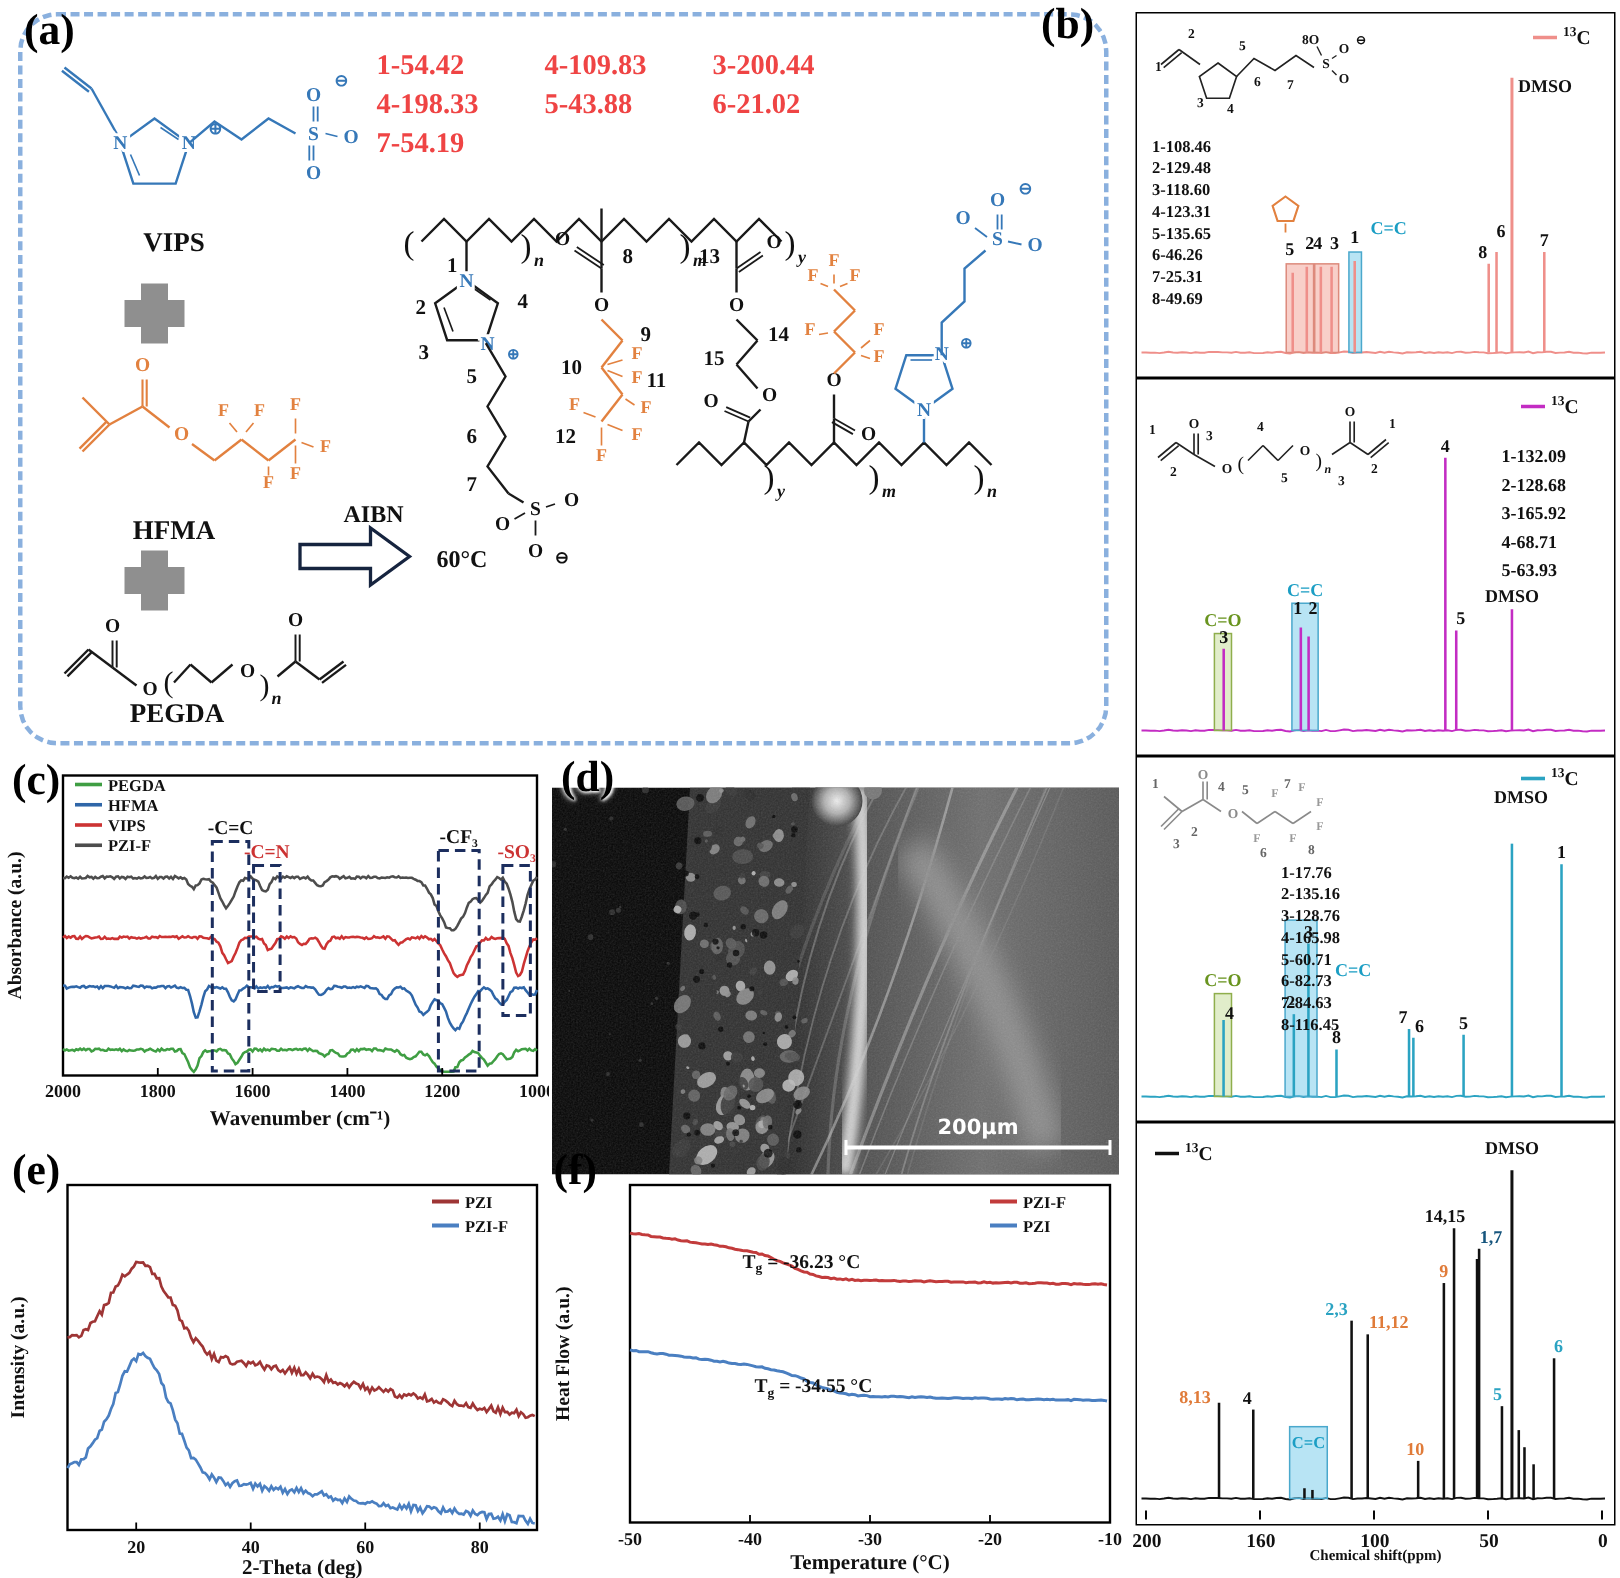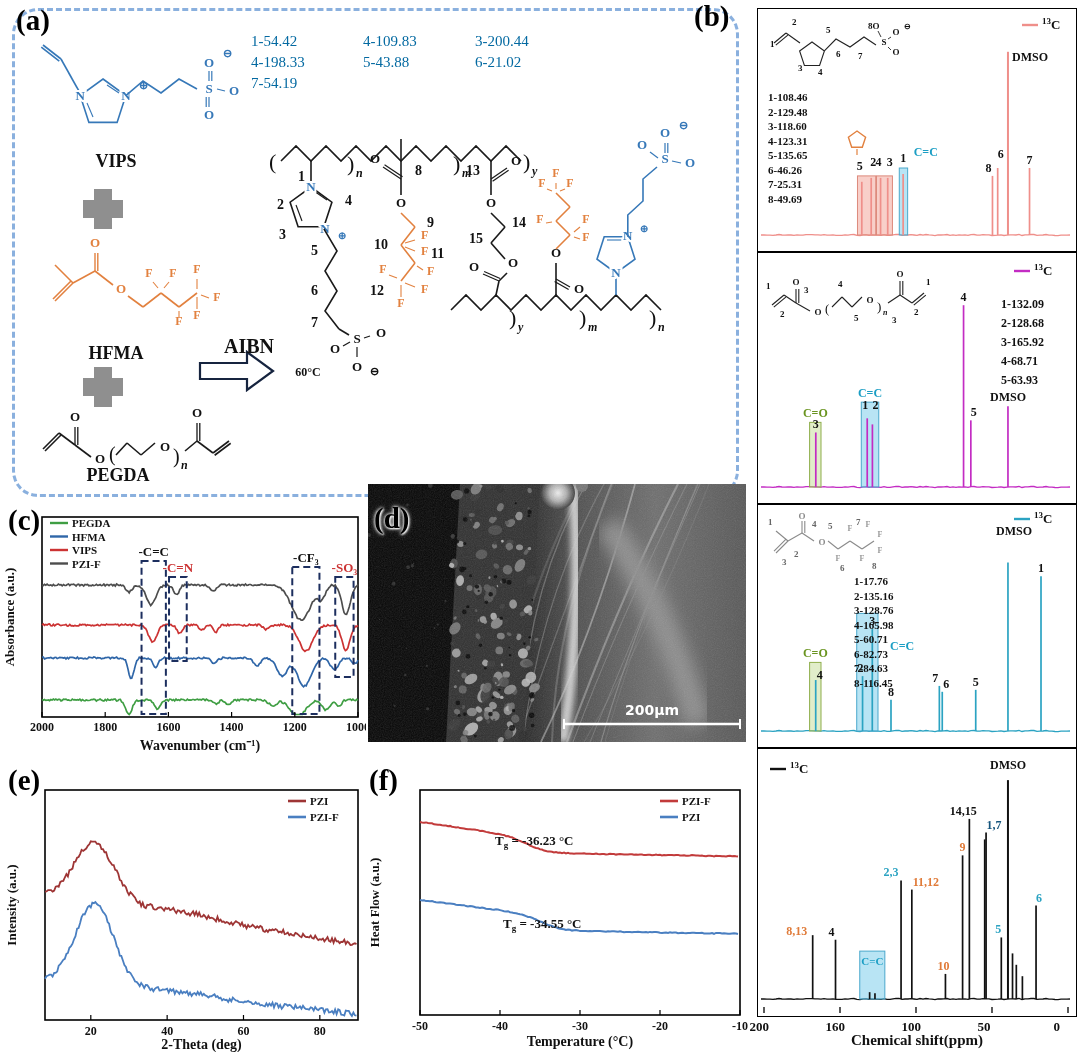--- a/index.html
+++ b/index.html
@@ -4,35 +4,35 @@
 <style>
   *{box-sizing:border-box}
   html,body{margin:0;padding:0}
   body{width:1080px;height:1052px;background:#fff;font-family:"Liberation Serif",serif;position:relative}
   #root{position:absolute;left:0;top:0;width:1080px;height:1052px;overflow:hidden;background:#fff}
   .plabel{position:absolute;font-weight:700;font-size:29px;line-height:1;color:#000;z-index:30}
   .shadowed{text-shadow:0 0 3px #fff,0 0 5px #fff,1px 1px 2px #fff}
   #panel-a{position:absolute;left:12px;top:8px;width:727px;height:489px;border:3px dashed #8ab0de;border-radius:26px}
   #svg-a{display:block}
   .alabel{position:absolute;font-weight:700;text-align:center;color:#111}
-  .shift-grid{position:absolute;display:grid;grid-template-columns:112px 112px 112px;row-gap:4px;font-weight:400;font-size:15px;color:#0369a1}
+  .shift-grid{position:absolute;display:grid;grid-template-columns:112px 112px 112px;row-gap:4px;font-weight:700;font-size:19px;color:#ef4444}
   #shifts-top{left:236px;top:22px}
   #shifts-bottom{left:230px;top:412px}
   .spec-box{position:absolute;left:757px;width:320px;border:1.6px solid #000;background:#fff}
   .spec-box svg{display:block}
   #spec1{top:8px;height:244px}
   #spec2{top:252px;height:252px}
   #spec3{top:504px;height:244px}
   #spec4{top:748px;height:269px}
   #b-ticks{position:absolute;left:757px;top:1019px;width:322px;height:15px;font-weight:700;font-size:13px;color:#111}
-  #b-ticks span{position:absolute;width:30px;text-align:left}
-  #b-xlabel{position:absolute;left:757px;top:1032px;width:320px;text-align:center;font-weight:700;font-size:15px;color:#111}
+  #b-ticks span{position:absolute;width:30px;text-align:center}
+  #b-xlabel{position:absolute;left:757px;top:1032px;width:320px;text-align:center;font-weight:700;font-size:10px;color:#111}
   .panel{position:absolute}
   #panel-c{left:0;top:505px;width:366px;height:257px}
-  #panel-d{left:368px;top:484px;width:378px;height:194px}
+  #panel-d{left:368px;top:525px;width:378px;height:194px}
   #panel-e{left:0;top:765px;width:366px;height:287px}
   #panel-f{left:365px;top:765px;width:384px;height:287px}
   .panel svg{display:block}
 </style>
 </head>
 <body>
 
 <div id="root">
   <div class="plabel" style="left:16px;top:6px">(a)</div>
   <div class="plabel" style="left:694px;top:2px">(b)</div>
@@ -235,22 +235,22 @@
         <text x="650" y="126" fill="#3678b8" font-size="13" font-family="&quot;Liberation Serif&quot;,serif" font-weight="bold" text-anchor="middle">O</text>
         <text x="664" y="118" fill="#3678b8" font-size="11" font-family="&quot;Liberation Serif&quot;,serif" font-weight="bold" text-anchor="start">⊖</text>
         <line x1="643" y1="147" x2="635" y2="141" stroke="#3678b8" stroke-width="1.2"></line>
         <text x="627" y="138" fill="#3678b8" font-size="13" font-family="&quot;Liberation Serif&quot;,serif" font-weight="bold" text-anchor="middle">O</text>
         <line x1="657" y1="150" x2="666" y2="152" stroke="#3678b8" stroke-width="1.2"></line>
         <text x="675" y="156" fill="#3678b8" font-size="13" font-family="&quot;Liberation Serif&quot;,serif" font-weight="bold" text-anchor="middle">O</text>
       </svg>
     <div class="alabel" style="left:56px;top:140px;width:90px;font-size:18px">VIPS</div>
     <div class="alabel" style="left:56px;top:332px;width:90px;font-size:18px">HFMA</div>
     <div class="alabel" style="left:48px;top:454px;width:110px;font-size:18px">PEGDA</div>
-    <div class="alabel" style="left:196px;top:324px;width:76px;font-size:20px">AIBN</div>
-    <div class="alabel" style="left:262px;top:354px;width:62px;font-size:12px">60°C</div>
+    <div class="alabel" style="left:196px;top:324px;width:76px;font-size:16px">AIBN</div>
+    <div class="alabel" style="left:262px;top:354px;width:62px;font-size:16px">60°C</div>
     <div id="shifts-top" class="shift-grid">
         <span>1-54.42</span>
         <span>4-109.83</span>
         <span>3-200.44</span>
         <span>4-198.33</span>
         <span>5-43.88</span>
         <span>6-21.02</span>
         <span>7-54.19</span>
       </div>
   </div>

